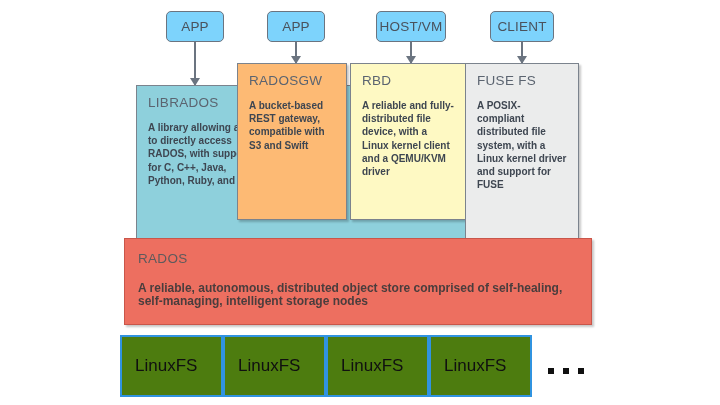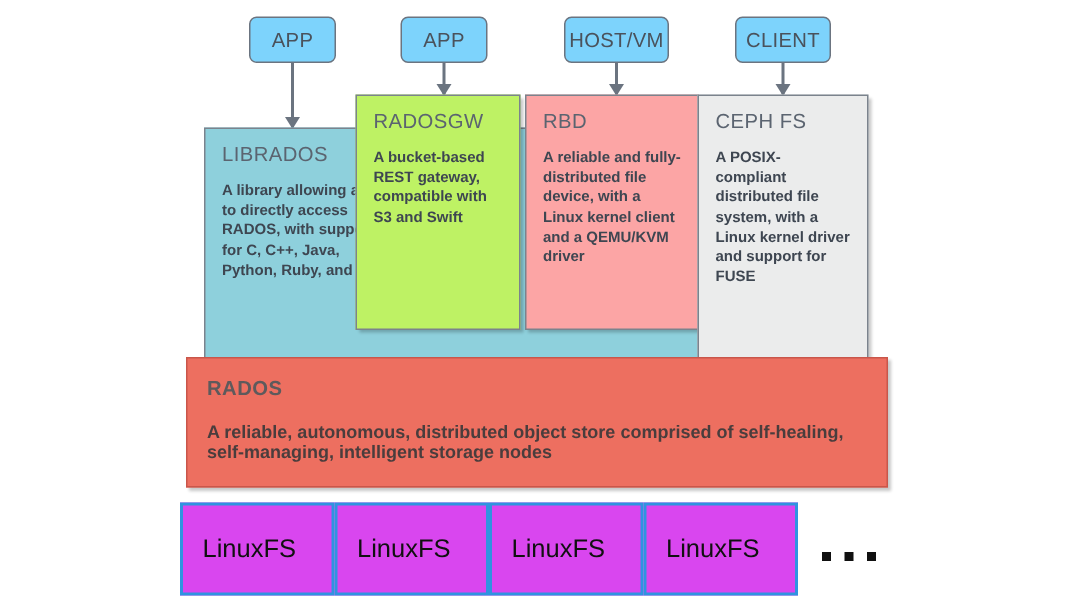--- a/index.html
+++ b/index.html
@@ -70,50 +70,49 @@
     white-space: nowrap;
   }
   .svc .desc {
     color: #3e4651;
     font-size: 10px;
     line-height: 13.2px;
     font-weight: bold;
   }
 
   .svc-librados { background: #8ed0dc; }
-  .svc-radosgw  { background: #bef264; }
-  .svc-rbd      { background: #fca5a5; }
+  .svc-radosgw  { background: #fdba74; }
+  .svc-rbd      { background: #fef9c3; }
   .svc-cephfs   { background: #ebecec; }
 
   
   .rados {
     box-sizing: border-box;
     background: #ed6f60;
     border: 1.3px solid #c9564a;
     padding: 12px 13px;
     box-shadow: 2px 2px 2px rgba(0,0,0,0.22);
   }
   .rados .title {
     color: #5e5a5c;
     font-size: 13.5px;
     letter-spacing: 0.3px;
     margin-bottom: 16px;
-    font-weight: bold;
   }
   .rados .desc {
     color: #4a3d3d;
     font-size: 12px;
     line-height: 13.2px;
     font-weight: bold;
   }
 
   
   .lfs {
     box-sizing: border-box;
-    background: #d946ef;
+    background: #4d7c0f;
     border: 2px solid #3093e0;
     display: flex;
     align-items: center;
     padding-left: 13px;
     color: #101010;
     font-size: 17px;
   }
   .dots {
     position: absolute;
     display: flex;
@@ -165,21 +164,21 @@
     <div class="title">RADOSGW</div>
     <div class="desc">A bucket-based REST gateway, compatible with S3 and Swift</div>
   </div>
 
   <div class="node svc svc-rbd" style="left:350px; top:63px; width:116px; height:157px;">
     <div class="title">RBD</div>
     <div class="desc">A reliable and fully-distributed file device, with a Linux kernel client and a QEMU/KVM driver</div>
   </div>
 
   <div class="node svc svc-cephfs" style="left:465px; top:63px; width:114px; height:187px;">
-    <div class="title">CEPH FS</div>
+    <div class="title">FUSE FS</div>
     <div class="desc">A POSIX-compliant distributed file system, with a Linux kernel driver and support for FUSE</div>
   </div>
 
   <div class="node rados" style="left:124px; top:238px; width:468px; height:87px;">
     <div class="title">RADOS</div>
     <div class="desc" style="width:448px;">A reliable, autonomous, distributed object store comprised of self-healing, self-managing, intelligent storage nodes</div>
   </div>
 
   <div class="node lfs" style="left:120px; top:335px; width:103px; height:62px;">
     <span>LinuxFS</span>

